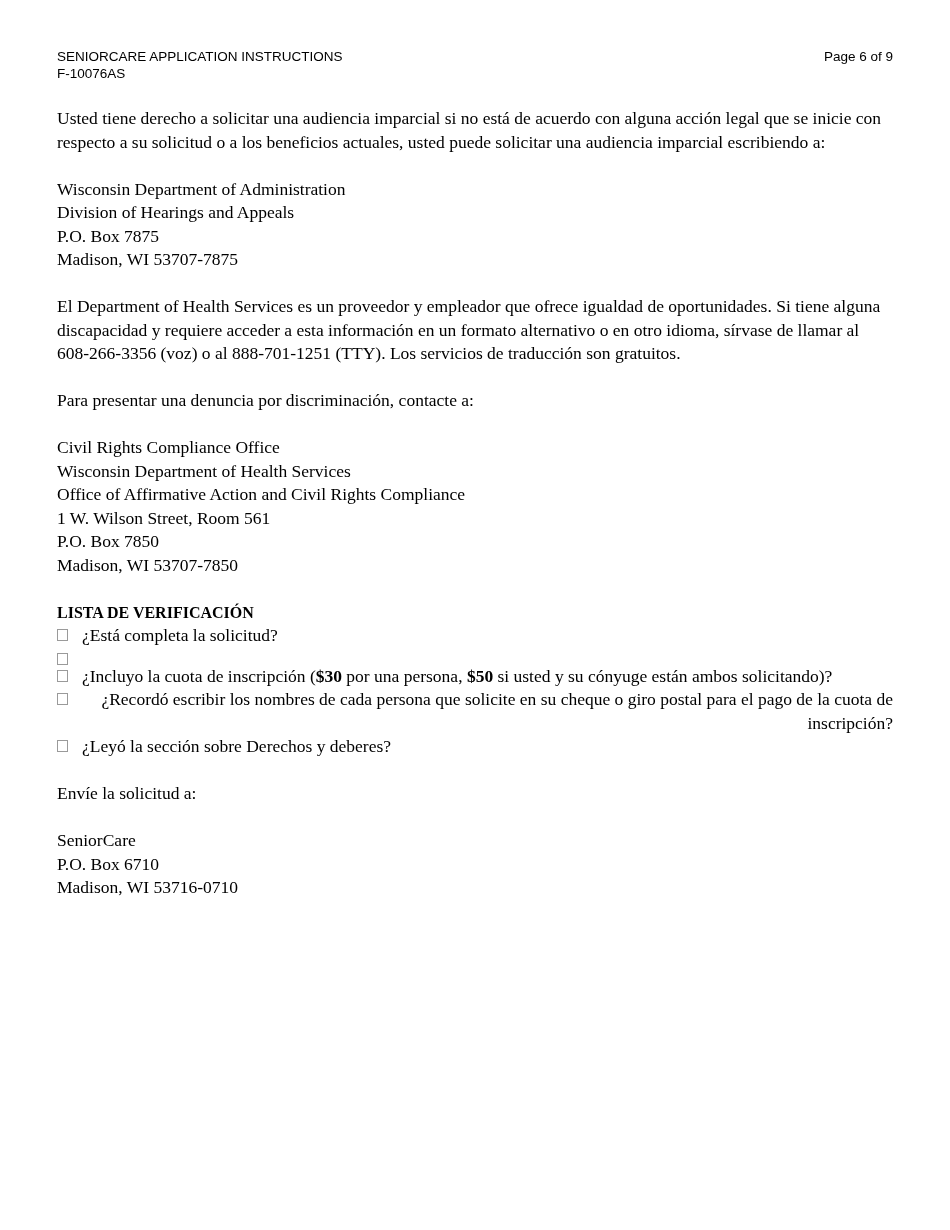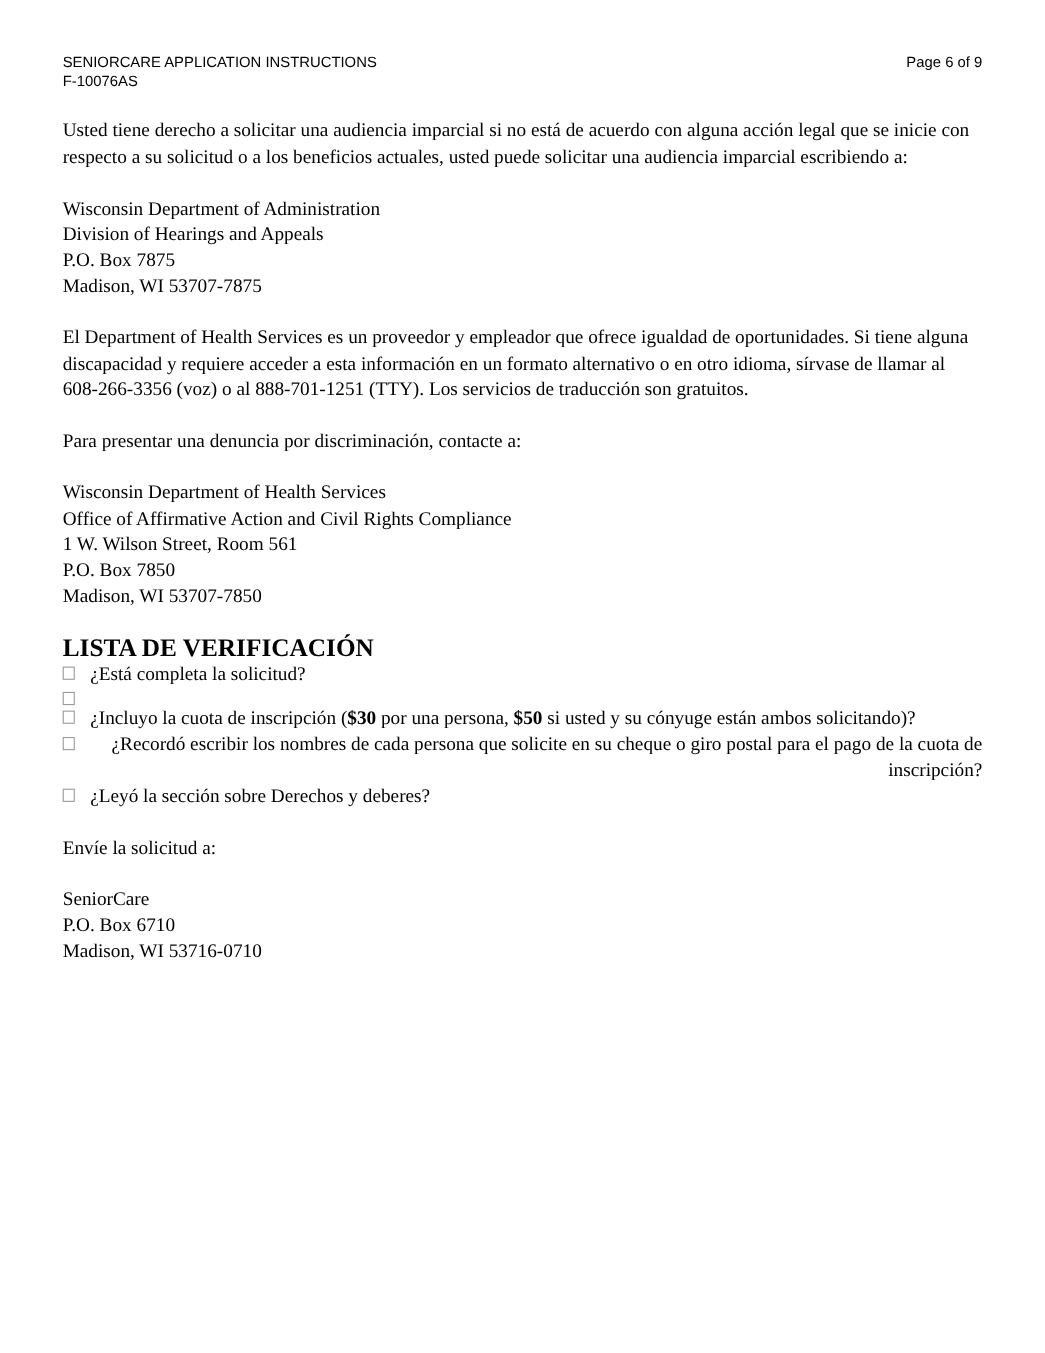--- a/index.html
+++ b/index.html
@@ -39,21 +39,21 @@
     margin: 0 0 23.5px 0;
   }
   .addr-block {
     margin: 0 0 23.5px 0;
   }
   .addr-line {
     display: block;
   }
   .checklist-heading {
     font-weight: bold;
-    font-size: 23px;
+    font-size: 16px;
     margin: 0;
   }
   .checklist {
     margin: 0 0 23.5px 0;
     text-align: right;
   }
   .check-item {
     display: flex;
     align-items: flex-start;
   }
@@ -97,20 +97,21 @@
         <span class="addr-line">P.O. Box 7875</span>
         <span class="addr-line">Madison, WI 53707-7875</span>
       </div>
 
     <p class="para">El Department of Health Services es un proveedor y empleador que ofrece igualdad de oportunidades. Si tiene alguna discapacidad y requiere acceder a esta información en un formato alternativo o en otro idioma, sírvase de llamar al 608-266-3356 (voz) o al 888-701-1251 (TTY). Los servicios de traducción son gratuitos.</p>
 
     <p class="para">Para presentar una denuncia por discriminación, contacte a:</p>
 
     <div class="addr-block">
 
+    <span class="addr-line">Civil Rights Compliance Office</span>
         <span class="addr-line">Wisconsin Department of Health Services</span>
         <span class="addr-line">Office of Affirmative Action and Civil Rights Compliance</span>
         <span class="addr-line">1 W. Wilson Street, Room 561</span>
         <span class="addr-line">P.O. Box 7850</span>
         <span class="addr-line">Madison, WI 53707-7850</span>
       </div>
 
 
     <h2 class="checklist-heading">LISTA DE VERIFICACIÓN</h2>
 

